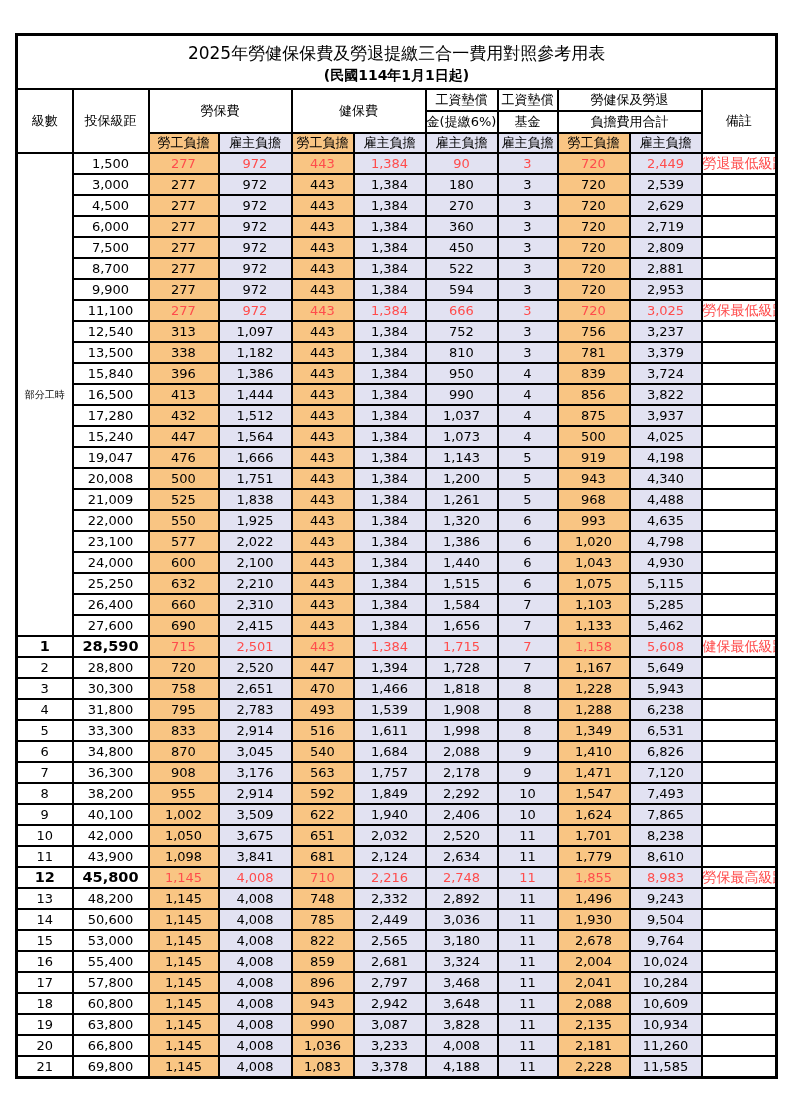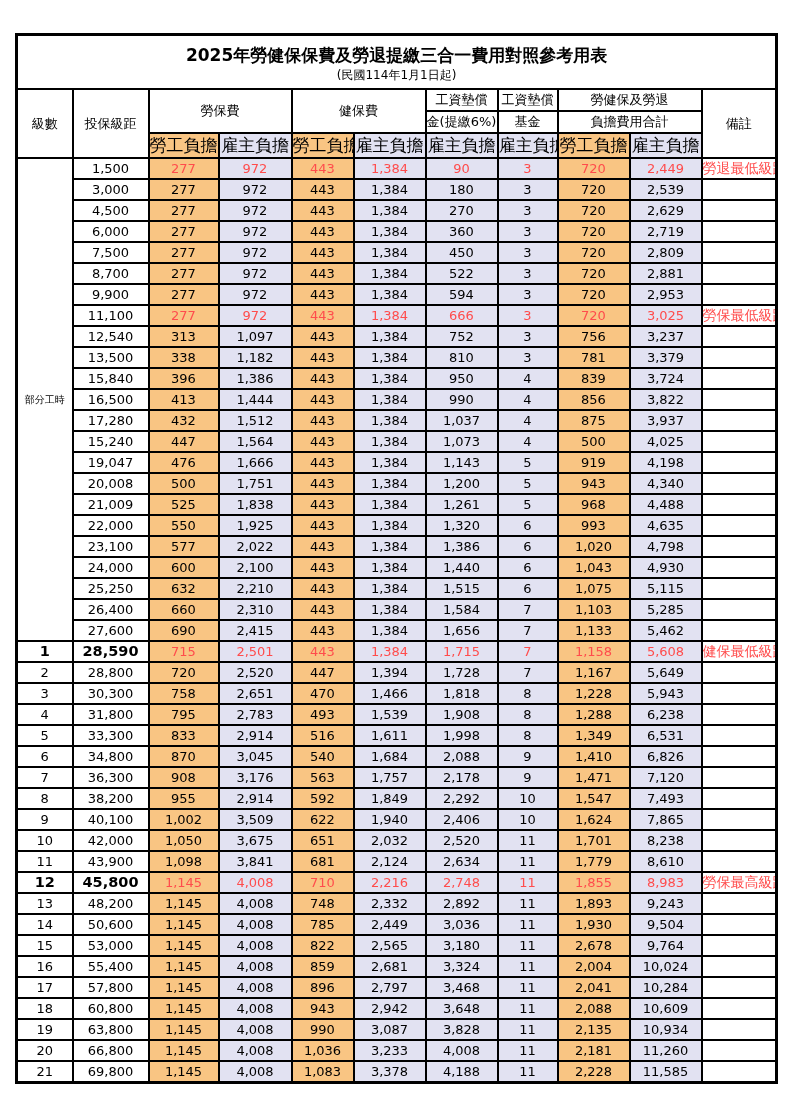--- a/index.html
+++ b/index.html
@@ -10,24 +10,24 @@
   table.fee-table {
     border-collapse:collapse; table-layout:fixed;
     width:760px; margin:33px 0 0 15px;
     border:3px solid #000;
   }
   td {
     border:2px solid #000; text-align:center; vertical-align:middle;
     padding:0; overflow:hidden; white-space:nowrap; font-size:13px;
   }
   .title-cell { height:52px; }
-  .title-line1 { font-size:17px; font-weight:bold; line-height:1.55; }
-  .title-line2 { font-size:12px; font-weight:normal; line-height:1.2; }
+  .title-line1 { font-size:17px; font-weight:normal; line-height:1.55; }
+  .title-line2 { font-size:14px; font-weight:bold; line-height:1.2; }
   .hcell { height:20px; font-size:13px; }
-  .subh { height:17px; font-size:17px; }
+  .subh { height:17px; font-size:13px; }
   .bg-emp { background:var(--emp-bg); }
   .bg-er  { background:var(--er-bg); }
   .data-row td { height:19px; line-height:19px; }
   .red { color:var(--hl); }
   .remark-cell { font-size:14px; line-height:19px; color:var(--hl); letter-spacing:0;text-align:center; }
   .num-bold { font-weight:bold; font-size:14.5px; }
   .part-time { font-size:10px; letter-spacing:0; }
 </style>
 </head>
 <body>
@@ -515,21 +515,21 @@
       </tr>
       <tr class="data-row">
         <td class="">13</td>
         <td class="">48,200</td>
         <td class="bg-emp">1,145</td>
         <td class="bg-er">4,008</td>
         <td class="bg-emp">748</td>
         <td class="bg-er">2,332</td>
         <td class="bg-er">2,892</td>
         <td class="bg-er">11</td>
-        <td class="bg-emp">1,893</td>
+        <td class="bg-emp">1,496</td>
         <td class="bg-er">9,243</td>
         <td class="remark-cell"></td>
       </tr>
       <tr class="data-row">
         <td class="">14</td>
         <td class="">50,600</td>
         <td class="bg-emp">1,145</td>
         <td class="bg-er">4,008</td>
         <td class="bg-emp">785</td>
         <td class="bg-er">2,449</td>

